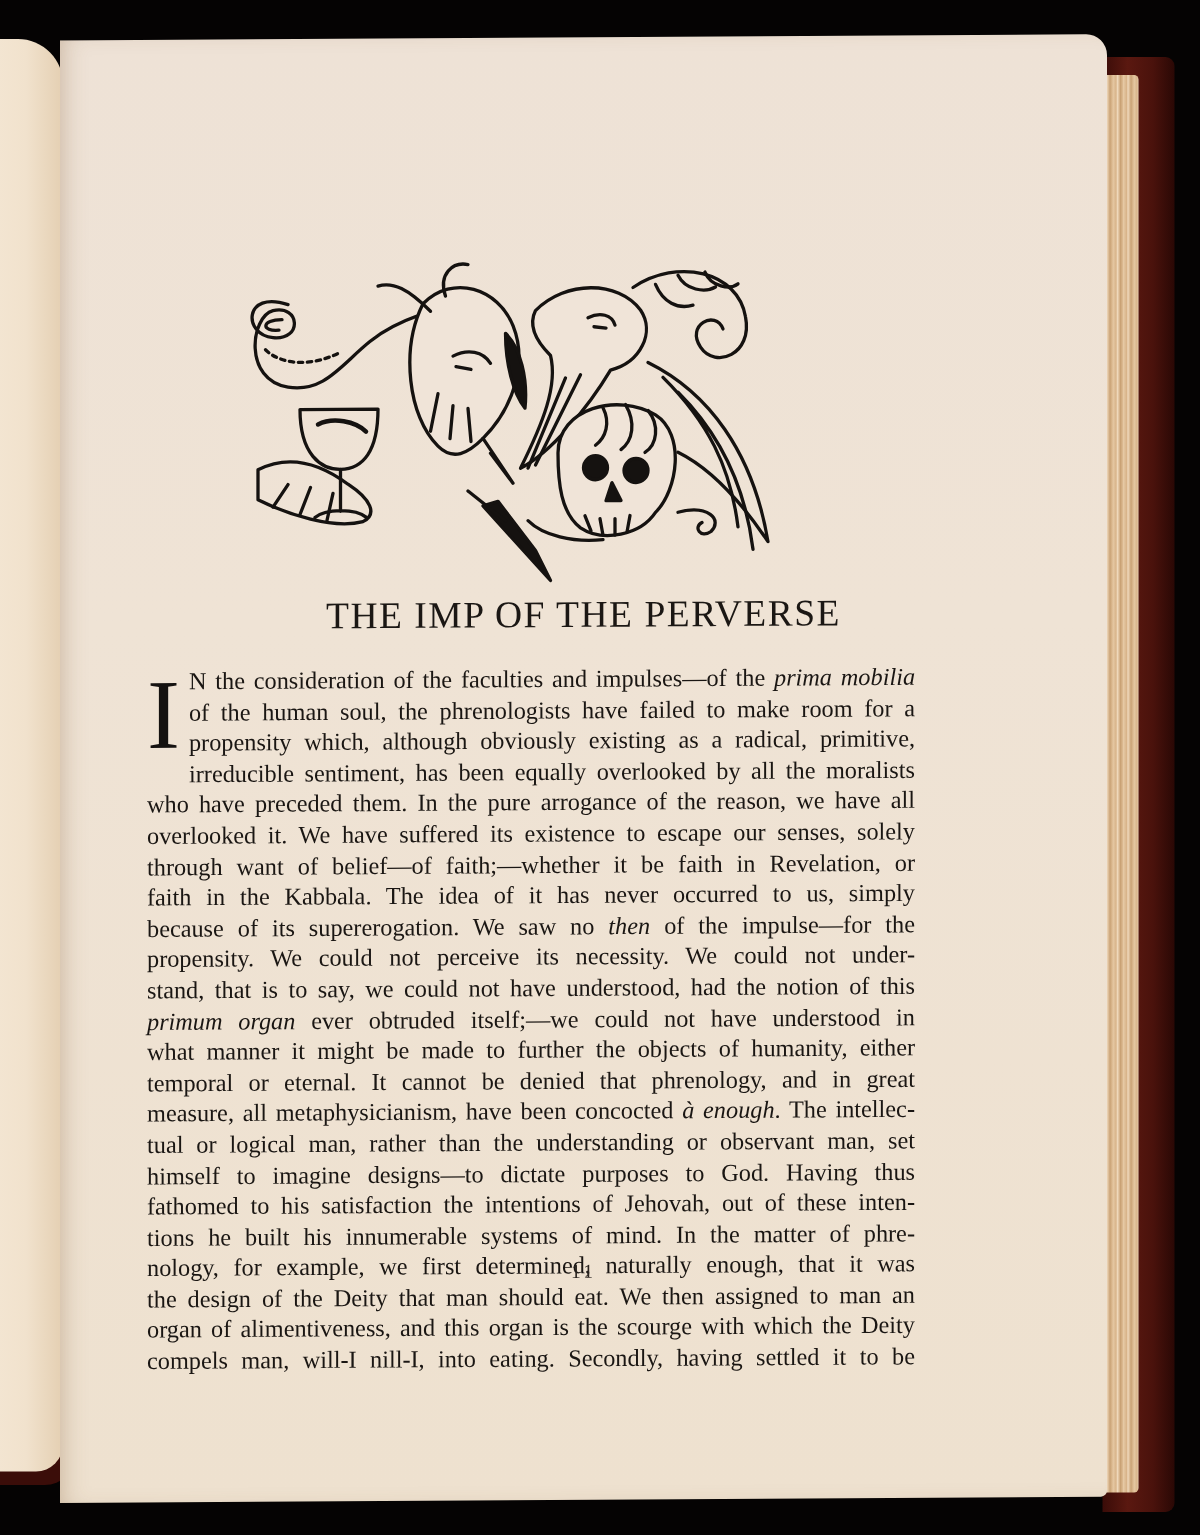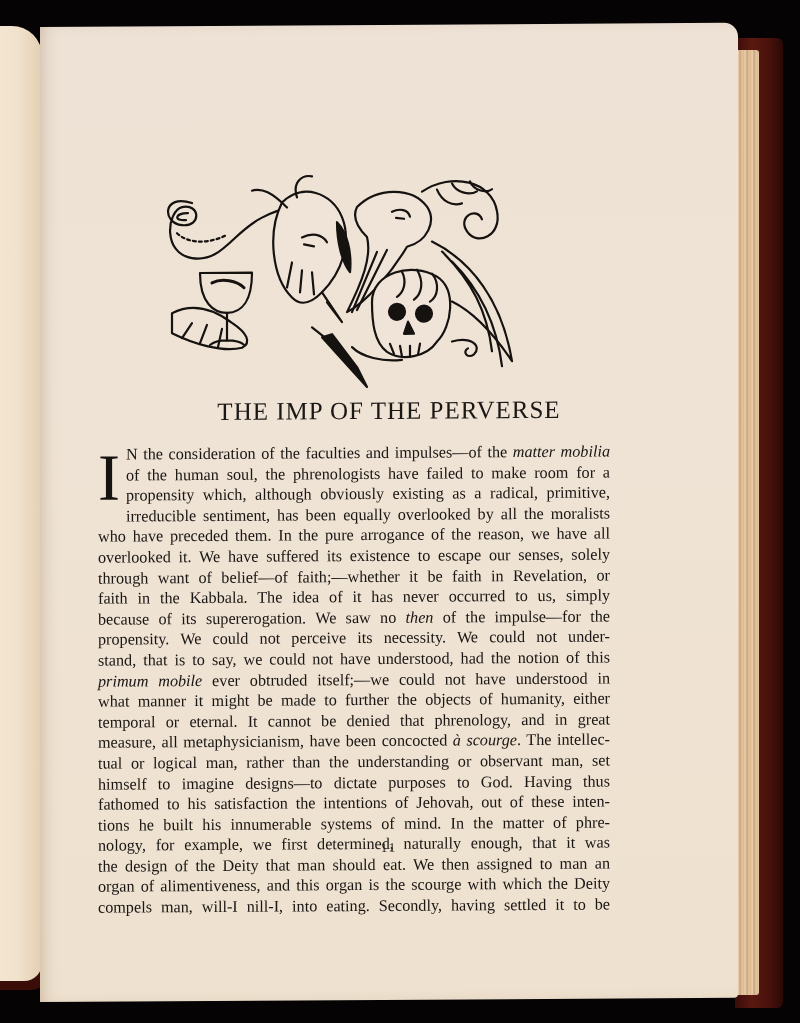--- a/index.html
+++ b/index.html
@@ -119,35 +119,35 @@
 
       <path d="M185 60 C195 70 200 90 198 110 C190 100 185 80 185 60 Z" fill="#151210"></path>
       <path d="M60 120 C70 115 85 118 92 125" stroke-width="3"></path>
     </g>
   </svg>
 
   <div class="title">THE IMP OF THE PERVERSE</div>
 
   <div class="body-text" id="body-text">
     <span class="dropcap">I</span>
-  <span class="line"><span>N the consideration of the faculties and impulses—of the </span><em>matter mobilia</em></span>
+  <span class="line"><span>N the consideration of the faculties and impulses—of the </span><em>prima mobilia</em></span>
       <span class="line"><span>of the human soul, the phrenologists have failed to make room for a</span></span>
       <span class="line"><span>propensity which, although obviously existing as a radical, primitive,</span></span>
       <span class="line"><span>irreducible sentiment, has been equally overlooked by all the moralists</span></span>
       <span class="line"><span>who have preceded them.  In the pure arrogance of the reason, we have all</span></span>
       <span class="line"><span>overlooked it.  We have suffered its existence to escape our senses, solely</span></span>
       <span class="line"><span>through want of belief—of faith;—whether it be faith in Revelation, or</span></span>
       <span class="line"><span>faith in the Kabbala.  The idea of it has never occurred to us, simply</span></span>
       <span class="line"><span>because of its supererogation.  We saw no </span><em>then</em><span> of the impulse—for the</span></span>
       <span class="line"><span>propensity.  We could not perceive its necessity.  We could not under-</span></span>
       <span class="line"><span>stand, that is to say, we could not have understood, had the notion of this</span></span>
-      <span class="line"><em>primum mobile</em><span> ever obtruded itself;—we could not have understood in</span></span>
+      <span class="line"><em>primum organ</em><span> ever obtruded itself;—we could not have understood in</span></span>
       <span class="line"><span>what manner it might be made to further the objects of humanity, either</span></span>
       <span class="line"><span>temporal or eternal.  It cannot be denied that phrenology, and in great</span></span>
-      <span class="line"><span>measure, all metaphysicianism, have been concocted </span><em>à scourge</em><span>.  The intellec-</span></span>
+      <span class="line"><span>measure, all metaphysicianism, have been concocted </span><em>à enough</em><span>.  The intellec-</span></span>
       <span class="line"><span>tual or logical man, rather than the understanding or observant man, set</span></span>
       <span class="line"><span>himself to imagine designs—to dictate purposes to God.  Having thus</span></span>
       <span class="line"><span>fathomed to his satisfaction the intentions of Jehovah, out of these inten-</span></span>
       <span class="line"><span>tions he built his innumerable systems of mind.  In the matter of phre-</span></span>
       <span class="line"><span>nology, for example, we first determined, naturally enough, that it was</span></span>
       <span class="line"><span>the design of the Deity that man should eat.  We then assigned to man an</span></span>
       <span class="line"><span>organ of alimentiveness, and this organ is the scourge with which the Deity</span></span>
       <span class="line"><span>compels man, will-I nill-I, into eating.  Secondly, having settled it to be</span></span>
     </div>
 

